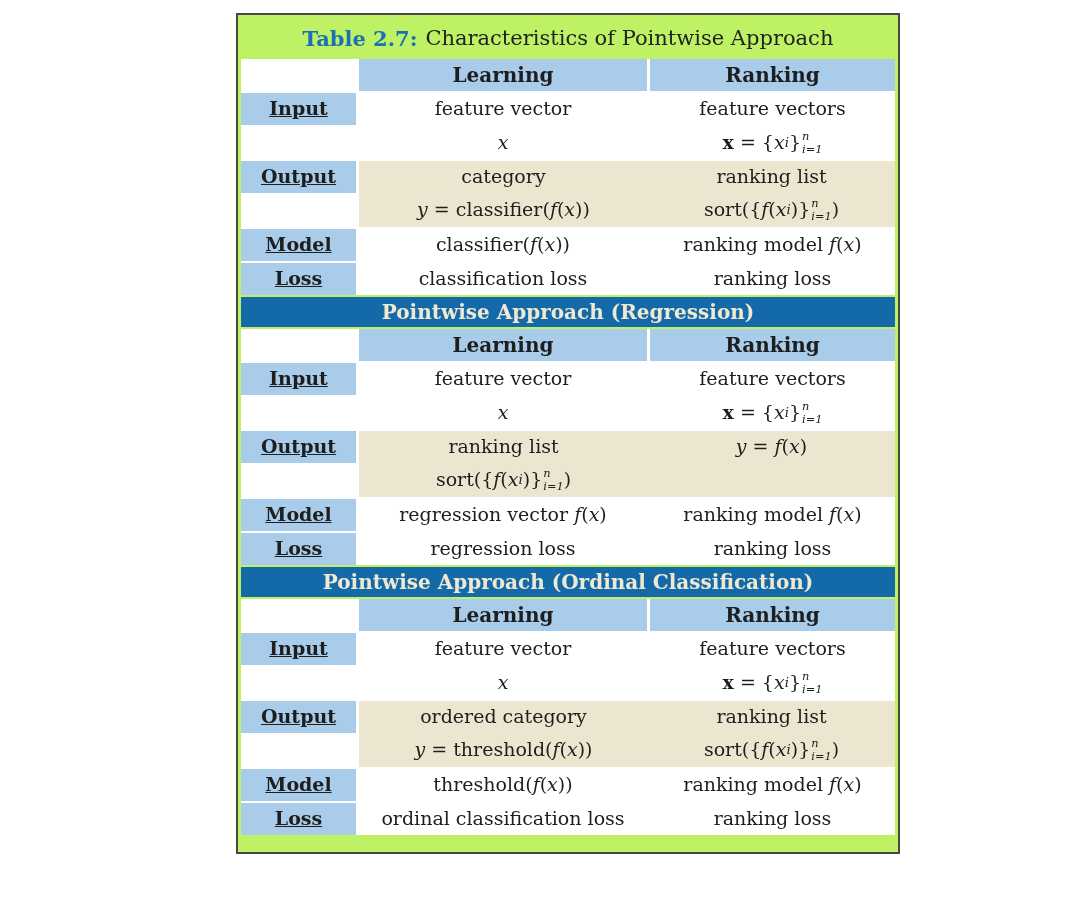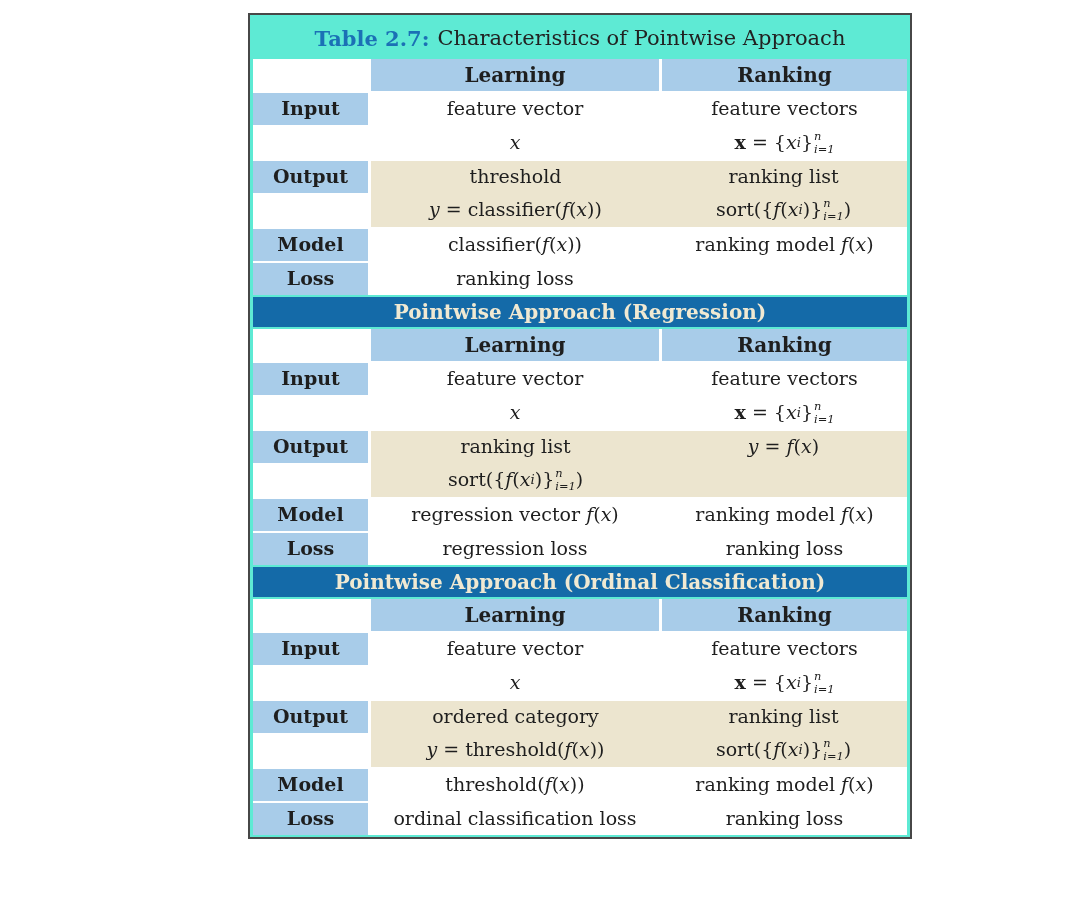--- a/index.html
+++ b/index.html
@@ -1,23 +1,23 @@
 <!DOCTYPE html>
 <html style="--band_bg: #146aa8; --band_text: #f0e9d2; --header_cell_bg: #a8cce9; --beige_bg: #ece5cf; --title_accent: #1b70b5; --border: #474747; --text: #1e1e1e;"><head>
 <meta charset="utf-8">
 <style>
   html,body{margin:0;padding:0;}
   body{
     width:1080px;height:897px;background:#ffffff;position:relative;overflow:hidden;
     font-family:"DejaVu Serif","Liberation Serif",serif;color:var(--text,#1e1e1e);
   }
   .paper-table{
-    position:absolute;left:248px;top:13px;width:654px;
+    position:absolute;left:236px;top:13px;width:654px;
     border:2px solid var(--border,#474747);
-    background:#5eead4;padding:2px 3px 2px 3px;box-sizing:content-box;
+    background:#bef264;padding:2px 3px 17px 3px;box-sizing:content-box;
   }
   .caption{
     height:42px;display:flex;align-items:center;justify-content:center;
     font-size:21px;gap:8px;white-space:nowrap;
   }
   .caption .cap-label{font-weight:700;color:var(--title_accent,#1b70b5);}
   .caption .cap-text{color:#222;}
   .sec{margin-top:2px;}
   .sec:first-of-type{margin-top:0;}
   .band{
@@ -28,21 +28,21 @@
   .grid{
     display:grid;grid-template-columns:115px 288px 1fr;
     grid-auto-rows:32px;gap:2px 3px;background:#ffffff;
   }
   .cell{
     display:flex;align-items:center;justify-content:center;
     font-size:19px;line-height:1.05;white-space:nowrap;
   }
   .cell span{white-space:pre;}
   .colhead{background:var(--header_cell_bg,#a8cce9);font-weight:700;font-size:20px;}
-  .rowlabel{background:var(--header_cell_bg,#a8cce9);font-weight:700;}
+  .rowlabel{background:var(--header_cell_bg,#a8cce9);font-weight:700;text-decoration:underline;}
   .empty{background:#ffffff;}
   .beige-block{
     grid-area:4 / 2 / 6 / 4;background:var(--beige_bg,#ece5cf);
     display:grid;grid-template-columns:289px 1fr;grid-template-rows:32px 34px;
   }
   .label-empty-5{grid-area:5 / 1 / 6 / 2;background:#ffffff;}
   
   .m-rm{font-style:normal;}
   .m-it{font-style:italic;}
   .m-bf{font-weight:700;font-style:normal;}
@@ -81,21 +81,21 @@
           <span class="m-bf">x</span>
           <span class="m-rm"> = {</span>
           <span class="m-it">x</span>
           <span class="m-sub">i</span>
           <span class="m-rm">}</span>
           <span class="stack"><span class="top">n</span><span class="bot">i=1</span></span>
         </div>
 
       <div class="cell rowlabel">Output</div>
       <div class="beige-block">
-        <div class="cell">threshold</div>
+        <div class="cell">category</div>
         <div class="cell">ranking list</div>
         <div class="cell math">
             <span class="m-it">y</span>
             <span class="m-rm"> = classifier(</span>
             <span class="m-it">f</span>
             <span class="m-rm">(</span>
             <span class="m-it">x</span>
             <span class="m-rm">))</span>
           </div>
         <div class="cell math">
@@ -121,20 +121,21 @@
         </div>
       <div class="cell math">
           <span class="m-rm">ranking model </span>
           <span class="m-it">f</span>
           <span class="m-rm">(</span>
           <span class="m-it">x</span>
           <span class="m-rm">)</span>
         </div>
 
       <div class="cell rowlabel">Loss</div>
+      <div class="cell">classification loss</div>
       <div class="cell">ranking loss</div>
     </div>
   </section>
 
   <section class="sec">
     <div class="band">Pointwise Approach (Regression)</div>
     <div class="grid">
       <div class="cell empty"></div>
       <div class="cell colhead">Learning</div>
       <div class="cell colhead">Ranking</div>

